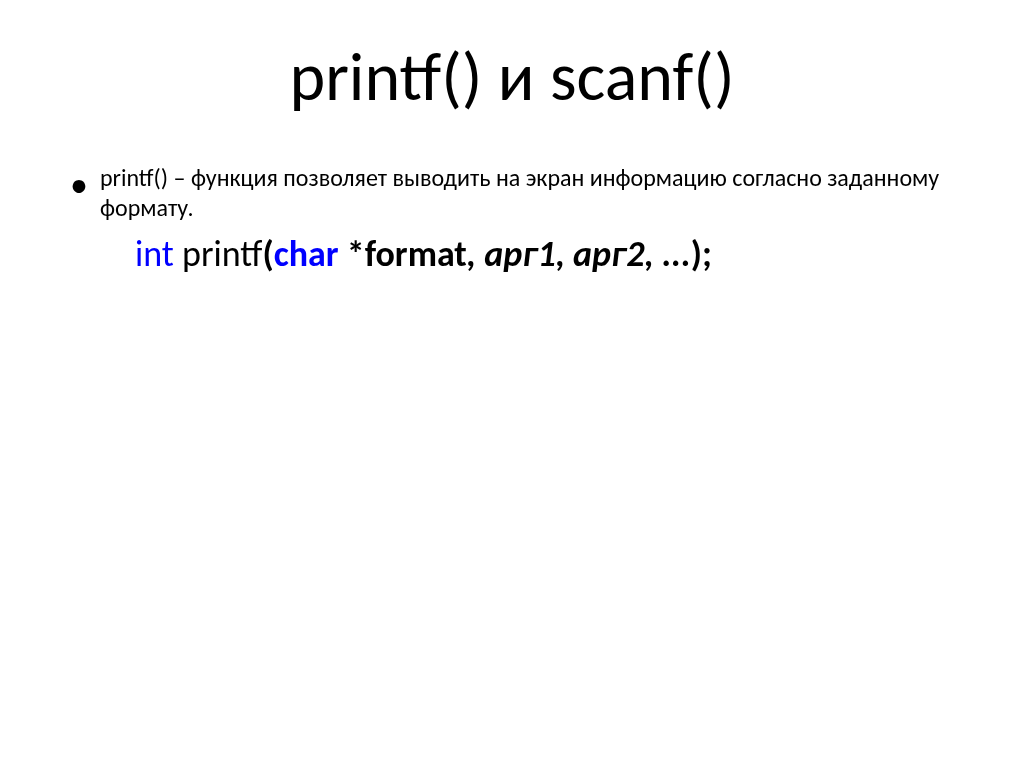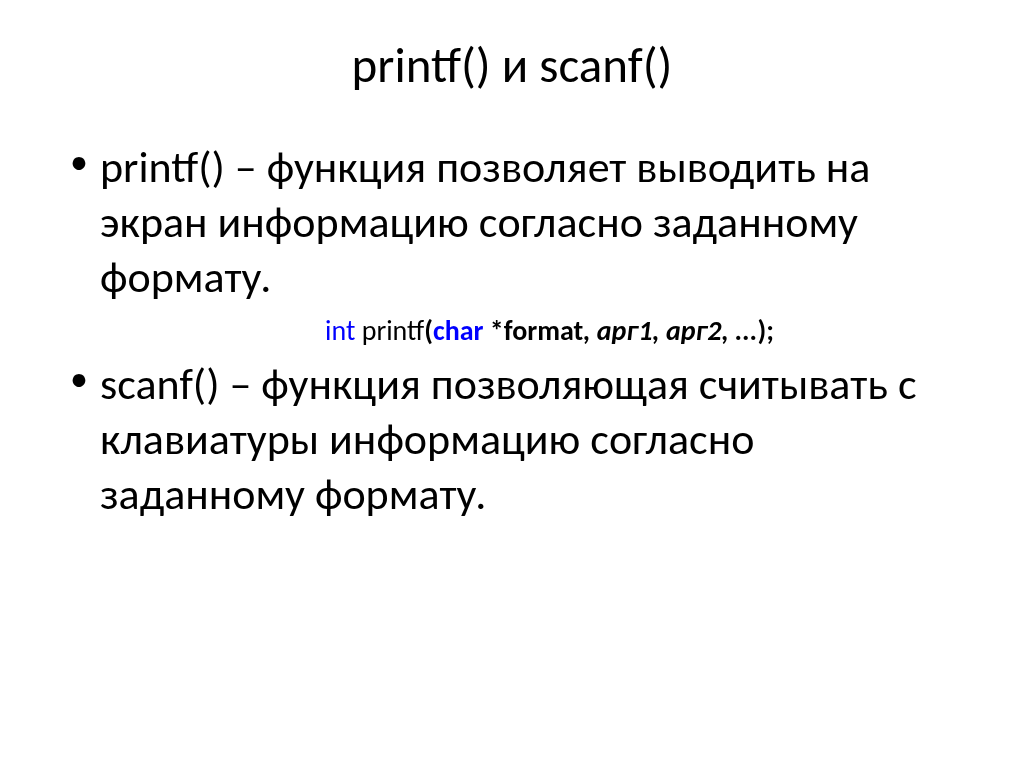--- a/index.html
+++ b/index.html
@@ -10,49 +10,48 @@
     body {
       width: 1024px;
       height: 767px;
       background: #ffffff;
       font-family: Calibri, Arial, sans-serif;
       padding: 35px 60px 40px 60px;
       color: #000000;
     }
     .title {
       text-align: center;
-      font-size: 49px;
+      font-size: 68px;
       font-weight: normal;
       margin-bottom: 45px;
       letter-spacing: 0px;
     }
     ul {
       list-style: none;
     }
     .bullet-item {
       position: relative;
       padding-left: 40px;
-      font-size: 44px;
+      font-size: 24px;
       line-height: 1.25;
       margin-bottom: 8px;
     }
     .bullet-item::before {
       content: "•";
       position: absolute;
       left: 10px;
       top: 0;
       font-size: 36px;
     }
     .code-line {
       padding-left: 75px;
-      font-size: 28px;
+      font-size: 36px;
       line-height: 1.3;
       margin-bottom: 8px;
       margin-top: 4px;
-      text-align: center;
     }
     .kw-int {
       color: #0000ff;
     }
     .kw-char {
       color: #0000ff;
     }
     .bold {
       font-weight: bold;
     }
@@ -68,17 +67,14 @@
 
 <ul>
   <li class="bullet-item">
     <span>printf() – функция позволяет выводить на экран информацию согласно заданному формату.</span>
   </li>
 
   <div class="code-line">
     <span class="kw-int">int</span><span> printf</span><span class="bold">(</span><span class="kw-char bold">char</span><span class="bold"> *format</span><span class="italic-bold">, арг1, арг2, ...</span><span class="bold">);</span>
   </div>
 
-  <li class="bullet-item">
-    <span>scanf() – функция позволяющая считывать с клавиатуры информацию согласно заданному формату.</span>
-  </li>
 
 </ul>
 
 </body></html>

